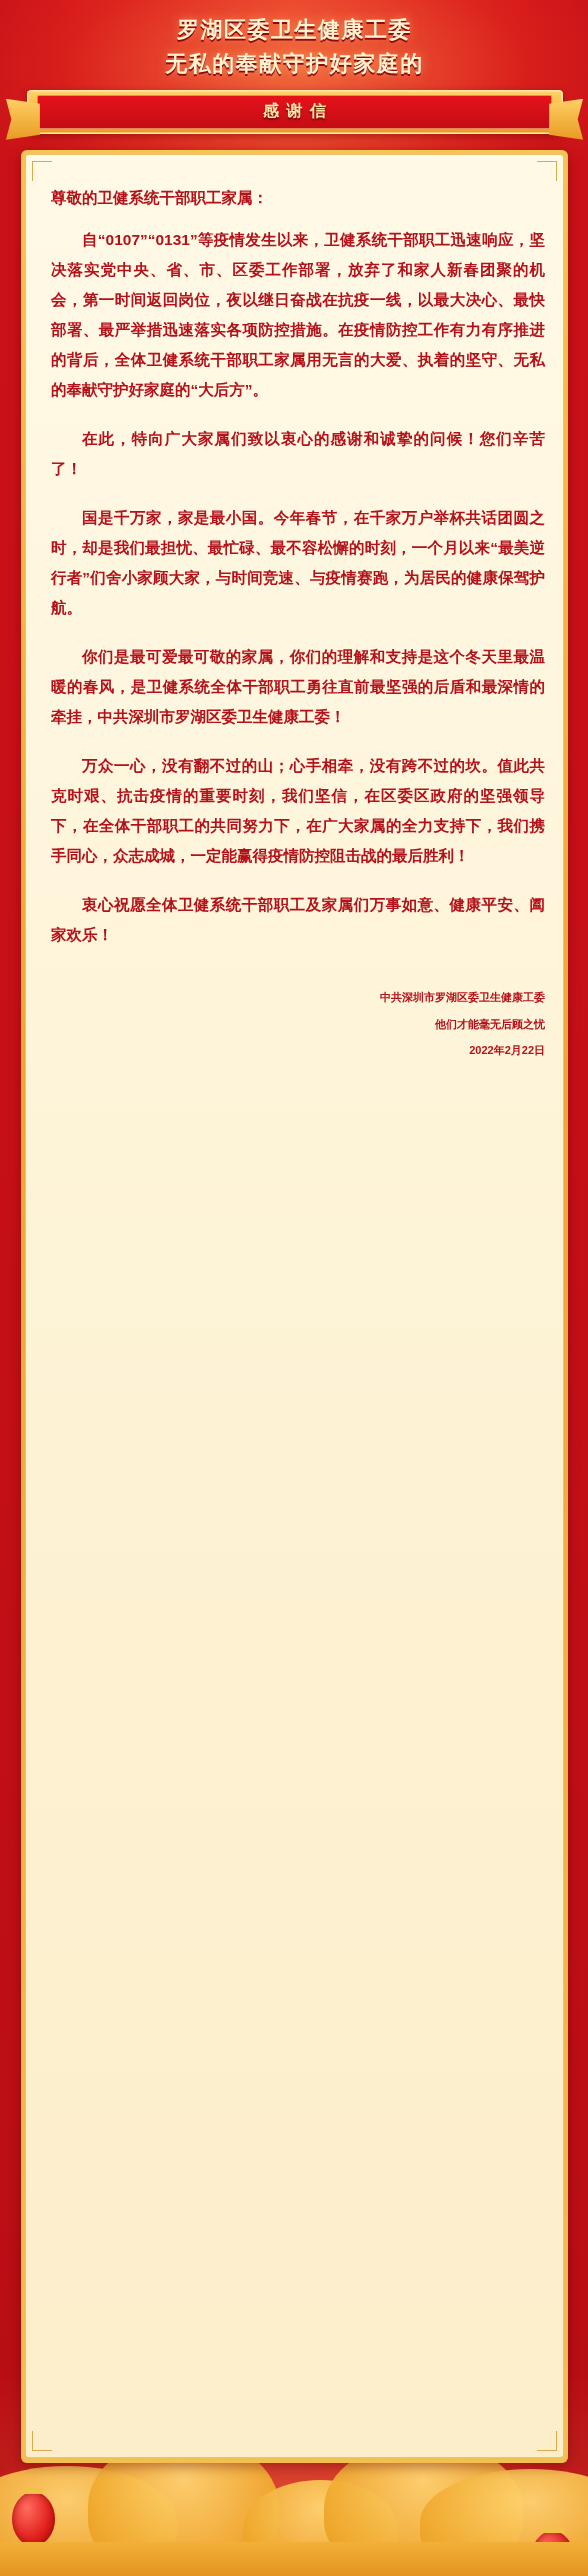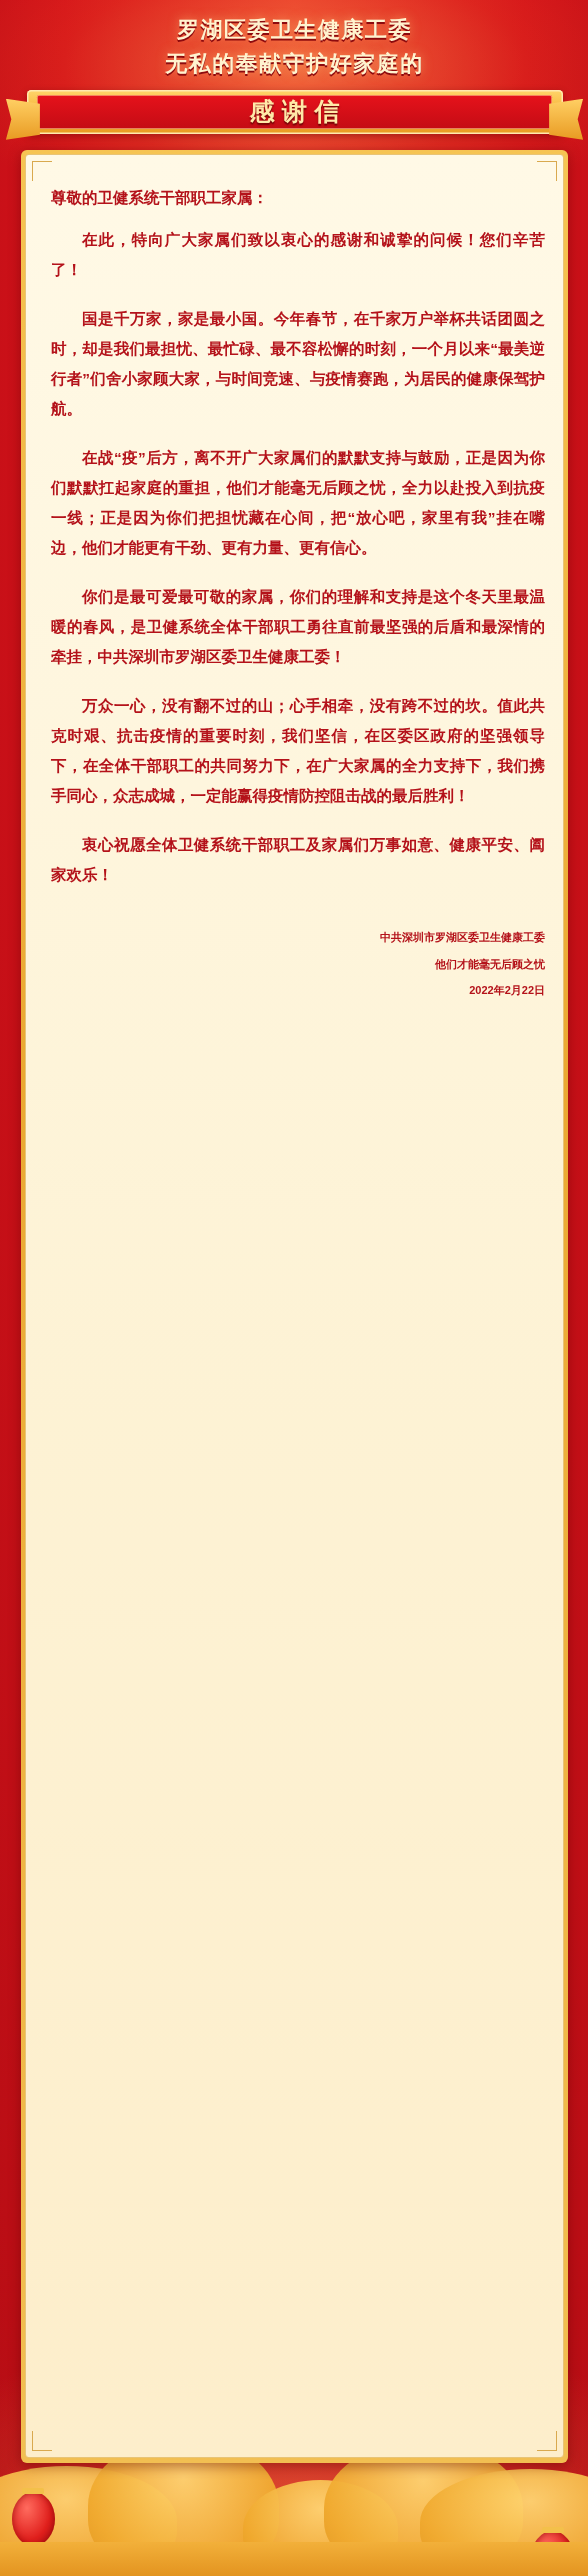--- a/index.html
+++ b/index.html
@@ -79,21 +79,21 @@
     position: absolute;
     left: 10.3px; right: 10.3px; top: 5.2px; bottom: 5.2px;
     background: linear-gradient(180deg, #e6121b 0%, #c40c14 100%);
     border-radius: 2.2px;
     box-shadow: inset 0 0 0 0.7px rgba(255,224,150,0.75);
     display: flex;
     align-items: center;
     justify-content: center;
   }
   .banner-title {
-    font-size: 25px;
+    font-size: 16px;
     font-weight: bold;
     color: #ffe9a8;
     letter-spacing: 7.4px;
     text-indent: 7.4px;
     text-shadow: 0 1.5px 1.5px rgba(90,0,0,0.8);
   }
   
   .ribbon {
     position: absolute;
     top: 13.2px;
@@ -228,23 +228,23 @@
 
   <div class="card-outer">
     <div class="card-inner">
       <div class="corner tl"></div>
       <div class="corner tr"></div>
       <div class="corner bl"></div>
       <div class="corner br"></div>
 
       <div class="salutation">尊敬的卫健系统干部职工家属：</div>
 
+      <p class="para">自“0107”“0131”等疫情发生以来，卫健系统干部职工迅速响应，坚决落实党中央、省、市、区委工作部署，放弃了和家人新春团聚的机会，第一时间返回岗位，夜以继日奋战在抗疫一线，以最大决心、最快部署、最严举措迅速落实各项防控措施。在疫情防控工作有力有序推进的背后，全体卫健系统干部职工家属用无言的大爱、执着的坚守、无私的奉献守护好家庭的“大后方”。</p>
       <p class="para">在此，特向广大家属们致以衷心的感谢和诚挚的问候！您们辛苦了！</p>
       <p class="para">国是千万家，家是最小国。今年春节，在千家万户举杯共话团圆之时，却是我们最担忧、最忙碌、最不容松懈的时刻，一个月以来“最美逆行者”们舍小家顾大家，与时间竞速、与疫情赛跑，为居民的健康保驾护航。</p>
-      <p class="para">在战“疫”后方，离不开广大家属们的默默支持与鼓励，正是因为你们默默扛起家庭的重担，他们才能毫无后顾之忧，全力以赴投入到抗疫一线；正是因为你们把担忧藏在心间，把“放心吧，家里有我”挂在嘴边，他们才能更有干劲、更有力量、更有信心。</p>
       <p class="para">你们是最可爱最可敬的家属，你们的理解和支持是这个冬天里最温暖的春风，是卫健系统全体干部职工勇往直前最坚强的后盾和最深情的牵挂，中共深圳市罗湖区委卫生健康工委！</p>
       <p class="para">万众一心，没有翻不过的山；心手相牵，没有跨不过的坎。值此共克时艰、抗击疫情的重要时刻，我们坚信，在区委区政府的坚强领导下，在全体干部职工的共同努力下，在广大家属的全力支持下，我们携手同心，众志成城，一定能赢得疫情防控阻击战的最后胜利！</p>
       <p class="para">衷心祝愿全体卫健系统干部职工及家属们万事如意、健康平安、阖家欢乐！</p>
 
       <div class="sign">
         <div>中共深圳市罗湖区委卫生健康工委</div>
         <div>他们才能毫无后顾之忧</div>
         <div>2022年2月22日</div>
       </div>
     </div>

